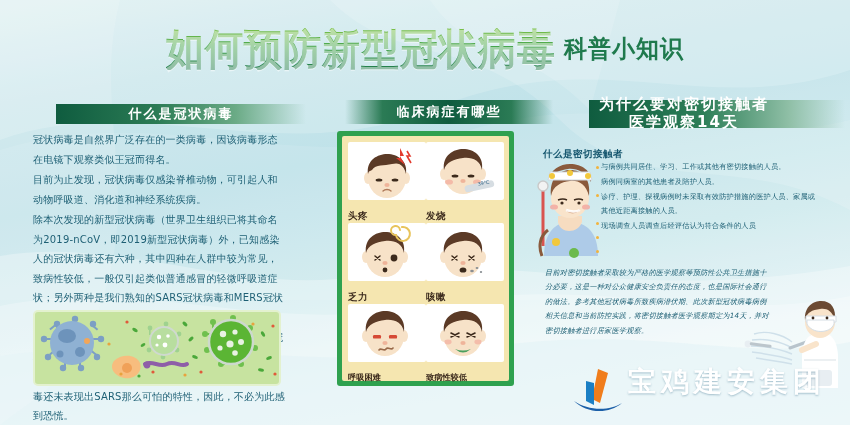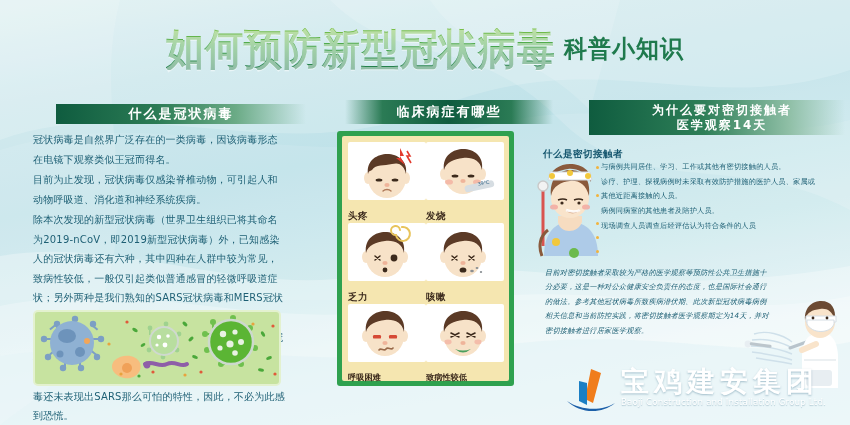--- a/index.html
+++ b/index.html
@@ -434,21 +434,21 @@
               <ellipse cx="52" cy="38" rx="3.6" ry="2.4" fill="#f3b0a0" opacity=".75"></ellipse>
             </svg>
           </div>
           <div class="sym-label small">致病性较低</div>
         </div>
       </div>
 
     </div>
   </div>
 
-  <div class="hdr" style="left:566px; top:100px; width:256px; height:35px; font-size:12px; justify-content:center; padding-left:10px;
+  <div class="hdr" style="left:566px; top:100px; width:256px; height:28px; font-size:15px; justify-content:flex-start; padding-left:10px;
               background:linear-gradient(90deg, #0f5c3f 0%, #2e7f58 45%, #8fbfa6 78%, rgba(160,205,185,0) 100%);">
     <span style="text-align:left;">
       <span style="display:block;">为什么要对密切接触者</span>
       <span style="display:block;">医学观察14天</span>
     </span>
   </div>
 
   <div id="right-subhead">什么是密切接触者</div>
 
   <div style="position:absolute; left:536px; top:160px; width:66px; height:100px;">
@@ -473,22 +473,22 @@
       <circle cx="20" cy="82" r="4" fill="#f2c83c"></circle>
       <circle cx="38" cy="93" r="5" fill="#6cba4c"></circle>
       <path d="M7,28 L7,86" stroke="#d9534f" stroke-width="3"></path>
       <circle cx="7" cy="26" r="5" fill="#f2f2f2" stroke="#c9c9c9" stroke-width="1.4"></circle>
       <path d="M12,70 C4,76 2,86 6,96" stroke="#8a5a3c" stroke-width="3" fill="none"></path>
     </svg>
   </div>
 
   <div class="body-text" style="left:601px; top:160px; width:220px; font-size:7.2px; line-height:1.95;">
     <p>与病例共同居住、学习、工作或其他有密切接触的人员。</p>
+    <p>病例同病室的其他患者及陪护人员。</p>
     <p>诊疗、护理、探视病例时未采取有效防护措施的医护人员、家属或其他近距离接触的人员。</p>
-    <p>病例同病室的其他患者及陪护人员。</p>
     <p>现场调查人员调查后经评估认为符合条件的人员</p>
   </div>
   <span class="bullet-dot" style="left:596px; top:166px;"></span>
   <span class="bullet-dot" style="left:596px; top:194px;"></span>
   <span class="bullet-dot" style="left:596px; top:222px;"></span>
   <span class="bullet-dot" style="left:596px; top:236px;"></span>
   <span class="bullet-dot" style="left:596px; top:250px;"></span>
 
   <div class="body-text" style="left:545px; top:266px; width:228px; font-size:7.2px; line-height:2.0;font-style:italic;">
     <p>目前对密切接触者采取较为严格的医学观察等预防性公共卫生措施十分必要，这是一种对公众健康安全负责任的态度，也是国际社会通行的做法。参考其他冠状病毒所致疾病潜伏期、此次新型冠状病毒病例相关信息和当前防控实践，将密切接触者医学观察期定为14天，并对密切接触者进行居家医学观察。</p>
@@ -519,17 +519,16 @@
   </div>
 
   <div id="logo">
     <svg id="logo-mark" viewBox="0 0 52 50">
       <path d="M26,2 L36,6 L28,36 L20,32 Z" fill="#f07d1c"></path>
       <path d="M14,14 L22,16 L22,38 L14,34 Z" fill="#1b7fc4"></path>
       <path d="M2,34 C14,46 36,48 50,36 C38,44 16,44 2,34 Z" fill="#1b5fa8"></path>
     </svg>
     <div>
       <div id="logo-cn">宝鸡建安集团</div>
-      <div id="logo-en">Baoji Construction and Installation Group Ltd.</div>
     </div>
   </div>
 
 </div>
 
 </body></html>

